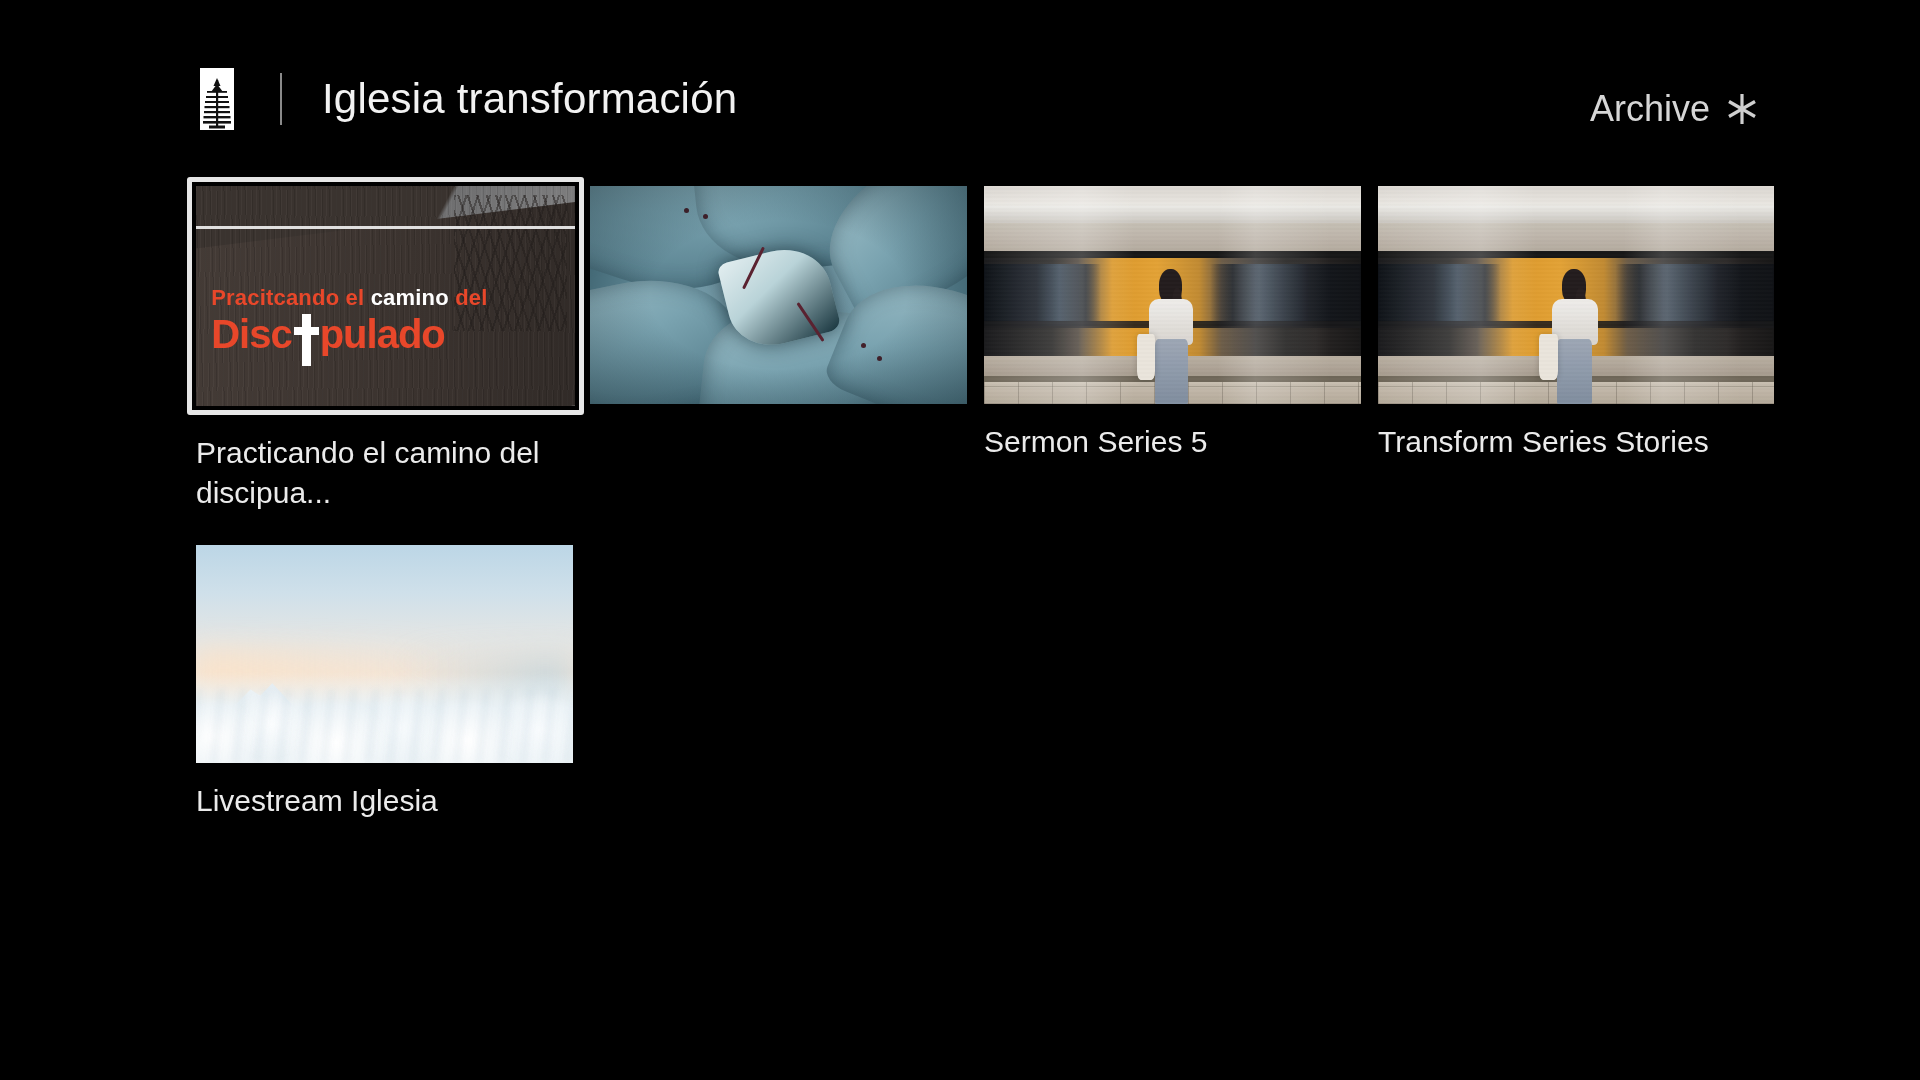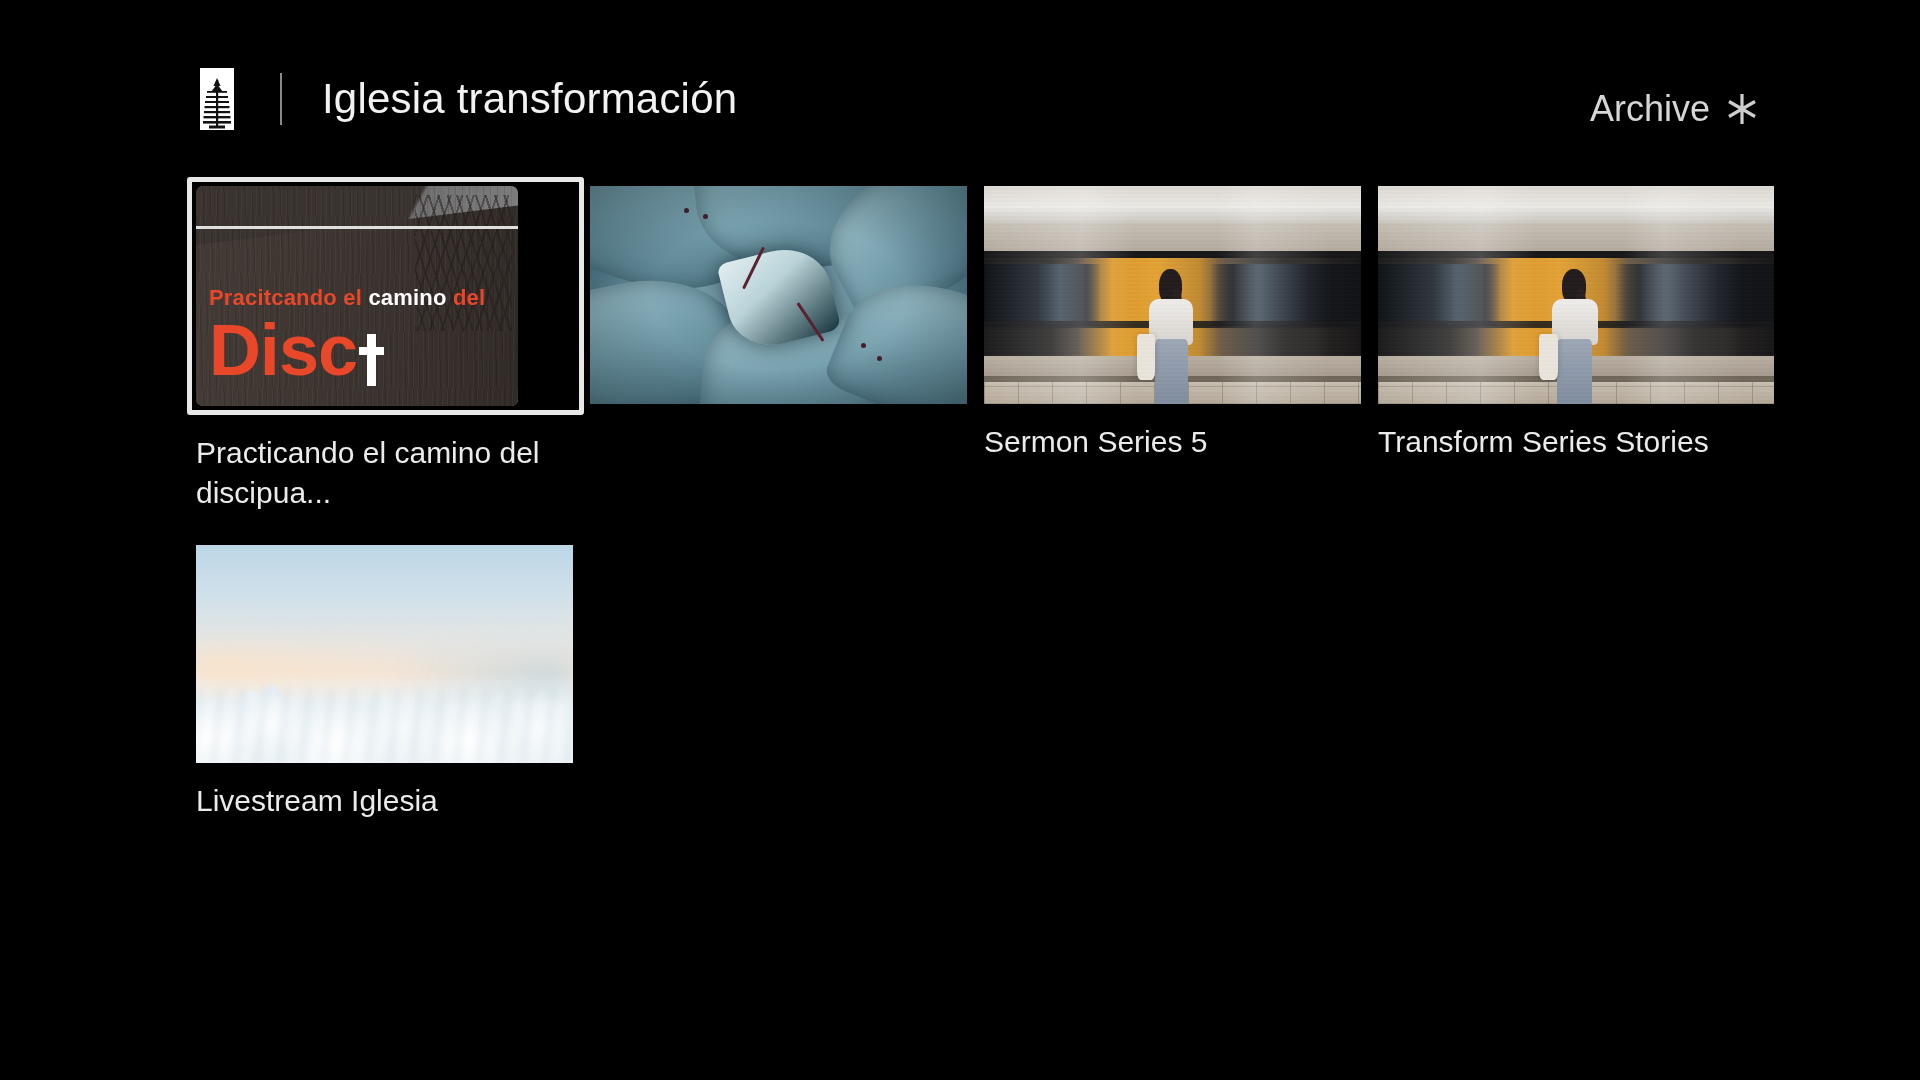--- a/index.html
+++ b/index.html
@@ -86,21 +86,21 @@
   .cell.selected .tile-wrap {
     width:397px;
     height:238px;
     border:5px solid #e7e7e7;
     border-radius:3px;
     padding:4px;
     margin-left:-9px;
     margin-top:-9px;
     background:#000;
   }
-  .cell.selected .tile { width:322px; height:220px;border-radius:7px; }
+  .cell.selected .tile { width:379px; height:220px; }
   .label {
     margin-top:18px;
     color:#ebebeb;
     font-size:30px;
     line-height:1.34;
     font-weight:400;
     width:378px;
     word-wrap:break-word;
   }
 
@@ -141,23 +141,23 @@
     text-align:left;
   }
   .art-disc .l1 {
     font-size:22px; font-weight:700; letter-spacing:.2px;
     line-height:1; white-space:nowrap;
   }
   .art-disc .l1 .o { color:#e8472a; }
   .art-disc .l1 .w { color:#ffffff; }
   .art-disc .l2 {
     margin-top:5px;
-    font-size:72px; font-weight:700; letter-spacing:-1px;
+    font-size:40px; font-weight:700; letter-spacing:-1px;
     line-height:1; color:#e8472a; white-space:nowrap;
-    display:flex; align-items:flex-end;
+    display:flex; align-items:flex-start;
   }
   .art-disc .cross {
     display:inline-block; position:relative;
     width:26px; height:52px; margin:0 1px;
     vertical-align:baseline;
   }
   .art-disc .cross::before {
     content:""; position:absolute; left:9px; top:0; width:9px; height:52px; background:#fff;
   }
   .art-disc .cross::after {
@@ -363,20 +363,21 @@
               <div class="grass"></div>
               <div class="weeds"></div>
               <div class="hline"></div>
               <div class="txt">
                 <div class="l1">
                   <span class="o">Pracitcando el </span><span class="w">camino </span><span class="o">del</span>
                 </div>
                 <div class="l2">
                   <span>Disc</span>
                   <span class="cross"></span>
+                  <span>pulado</span>
                 </div>
               </div>
             </div>
           </div>
         </div>
         <div class="label">Practicando el camino del discipua...</div>
       </div>
 
       <div class="cell">
         <div class="tile">

